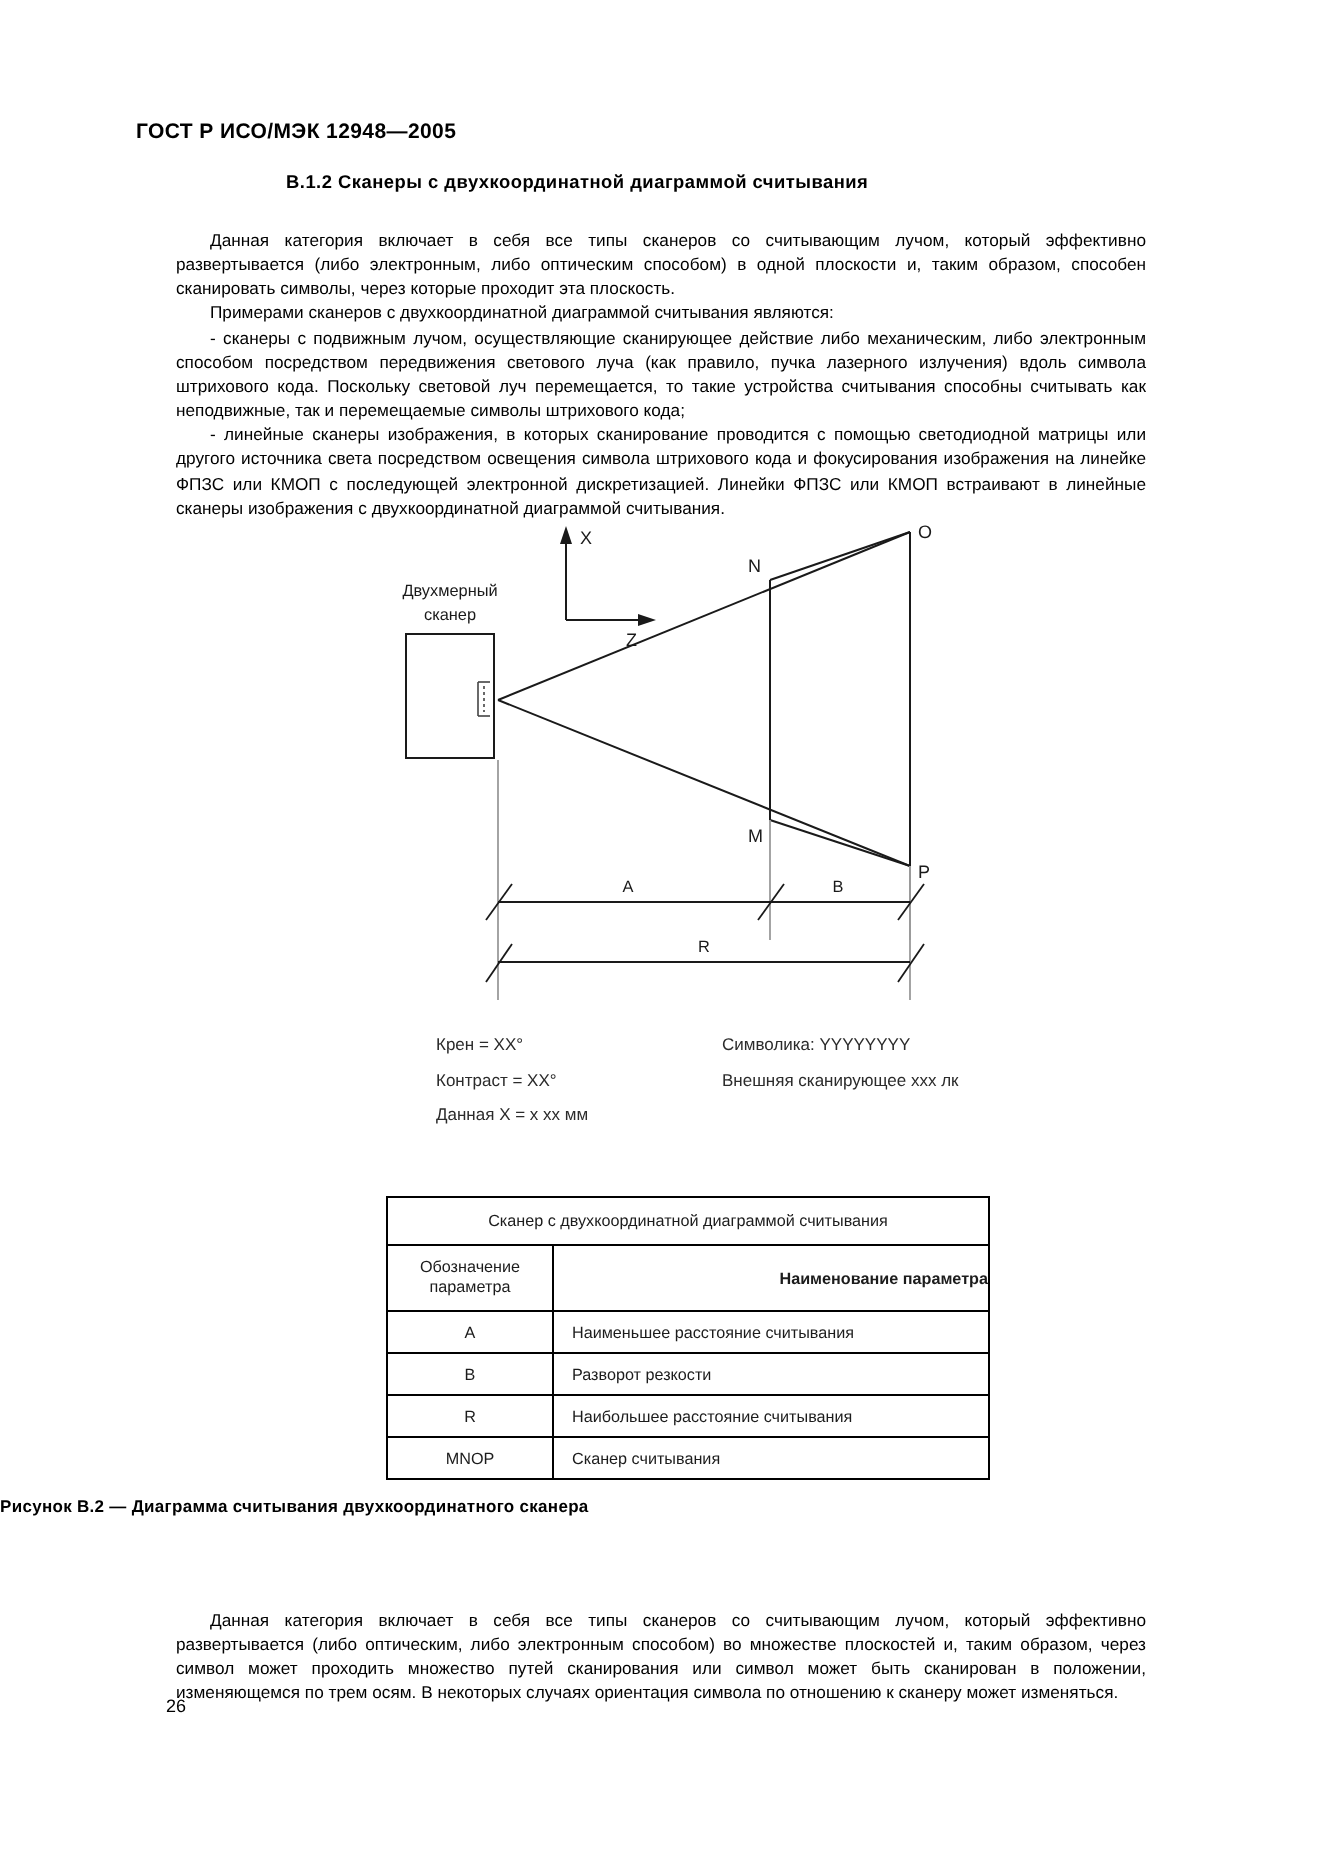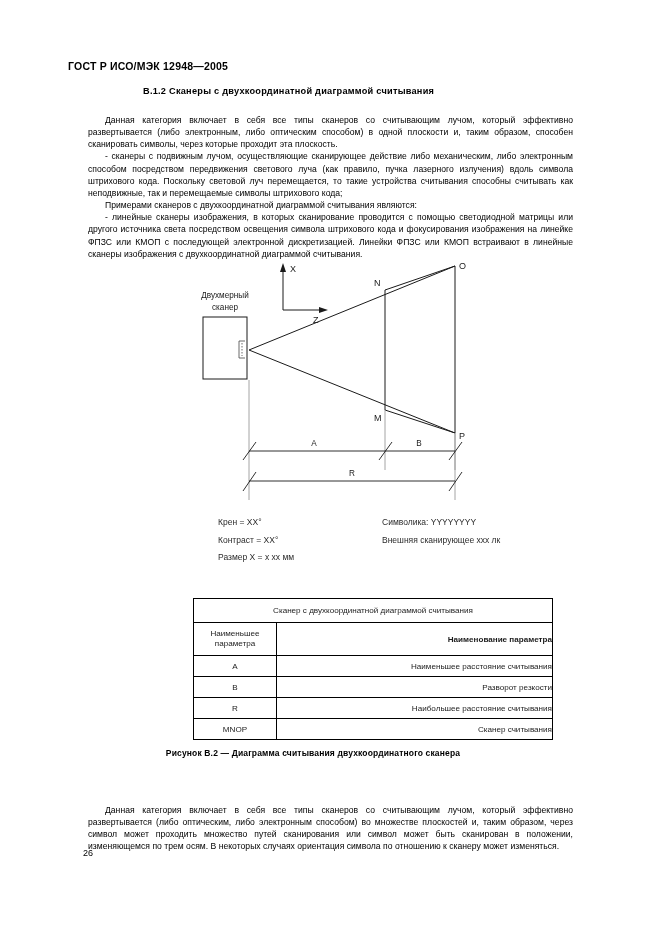--- a/index.html
+++ b/index.html
@@ -78,29 +78,29 @@
     top: 517px;
     width: 330px;
     font-size: 8.5px;
     color: #2b2b2b;
   }
   .spec-row {
     display: flex;
     height: 17.5px;
     align-items: flex-start;
   }
-  .spec-left { width: 164px; white-space: nowrap; }
+  .spec-left { width: 143px; white-space: nowrap; }
   .spec-right { white-space: nowrap; }
 
   
   table.param-table {
     position: absolute;
     left: 193px;
     top: 598px;
-    width: 360px;
+    width: 302px;
     border-collapse: collapse;
     font-size: 8.1px;
     color: #1c1c1c;
   }
   table.param-table td {
     border: 1px solid #000;
     padding: 0;
     vertical-align: middle;
   }
   .tbl-title {
@@ -119,31 +119,31 @@
     text-align: right;
     height: 32px;
     font-weight: bold;
   }
   .cell-sym {
     text-align: center;
     height: 20px;
     width: 76px;
   }
   .cell-name {
-    text-align: right;
+    text-align: left;
     height: 20px;
     padding-left: 9px !important;
   }
 
   .fig-caption {
     position: absolute;
     left: 0;
     top: 748px;
     width: 626px;
-    text-align: center;
+    text-align: left;
     font-size: 8.5px;
     font-weight: bold;
     letter-spacing: 0.15px;
   }
 
   .page-number {
     position: absolute;
     left: 83px;
     top: 848px;
     font-size: 9px;
@@ -164,22 +164,22 @@
 <body>
 
 <div class="page">
 
   <div class="std-header">ГОСТ Р ИСО/МЭК 12948—2005</div>
 
   <div class="section-heading" id="heading-b12">В.1.2  Сканеры с двухкоординатной диаграммой считывания</div>
 
   <div class="body-block" id="para-block-1">
     <p class="nodent">Данная категория включает в себя все типы сканеров со считывающим лучом, который эффективно развертывается (либо электронным, либо оптическим способом) в одной плоскости и, таким образом, способен сканировать символы, через которые проходит эта плоскость.</p>
+    <p class="nodent">Примерами сканеров с двухкоординатной диаграммой считывания являются:</p>
     <p class="nodent">- сканеры с подвижным лучом, осуществляющие сканирующее действие либо механическим, либо электронным способом посредством передвижения светового луча (как правило, пучка лазерного излучения) вдоль символа штрихового кода. Поскольку световой луч перемещается, то такие устройства считывания способны считывать как неподвижные, так и перемещаемые символы штрихового кода;</p>
-    <p class="nodent">Примерами сканеров с двухкоординатной диаграммой считывания являются:</p>
     <p class="nodent">- линейные сканеры изображения, в которых сканирование проводится с помощью светодиодной матрицы или другого источника света посредством освещения символа штрихового кода и фокусирования изображения на линейке ФПЗС или КМОП с последующей электронной дискретизацией. Линейки ФПЗС или КМОП встраивают в линейные сканеры изображения с двухкоординатной диаграммой считывания.</p>
   </div>
 
   <div class="figure">
     <svg width="661" height="260" viewBox="0 0 661 260" xmlns="http://www.w3.org/2000/svg">
 
       <g stroke="#1a1a1a" stroke-width="1" fill="none">
         <line x1="283" y1="55" x2="283" y2="14"></line>
         <polygon points="283,8 280,17 286,17" fill="#1a1a1a" stroke="none"></polygon>
         <line x1="283" y1="55" x2="322" y2="55"></line>
@@ -245,33 +245,33 @@
   <div class="specs">
     <div class="spec-row">
       <div class="spec-left">Крен = XX°</div>
       <div class="spec-right">Символика: YYYYYYYY</div>
     </div>
     <div class="spec-row">
       <div class="spec-left">Контраст = XX°</div>
       <div class="spec-right">Внешняя сканирующее  ххх лк</div>
     </div>
     <div class="spec-row">
-      <div class="spec-left">Размер X = x xx мм</div>
+      <div class="spec-left">Данная X = x xx мм</div>
       <div class="spec-right"></div>
     </div>
   </div>
 
   <table class="param-table">
     <tbody>
       <tr>
         <td class="tbl-title" colspan="2">Сканер с двухкоординатной диаграммой считывания</td>
       </tr>
       <tr>
         <td class="tbl-head-sym">
-          <div>Наименьшее</div>
+          <div>Обозначение</div>
           <div>параметра</div>
         </td>
         <td class="tbl-head-name">Наименование параметра</td>
       </tr>
       <tr>
         <td class="cell-sym">A</td>
         <td class="cell-name">Наименьшее расстояние считывания</td>
       </tr>
       <tr>
         <td class="cell-sym">B</td>

